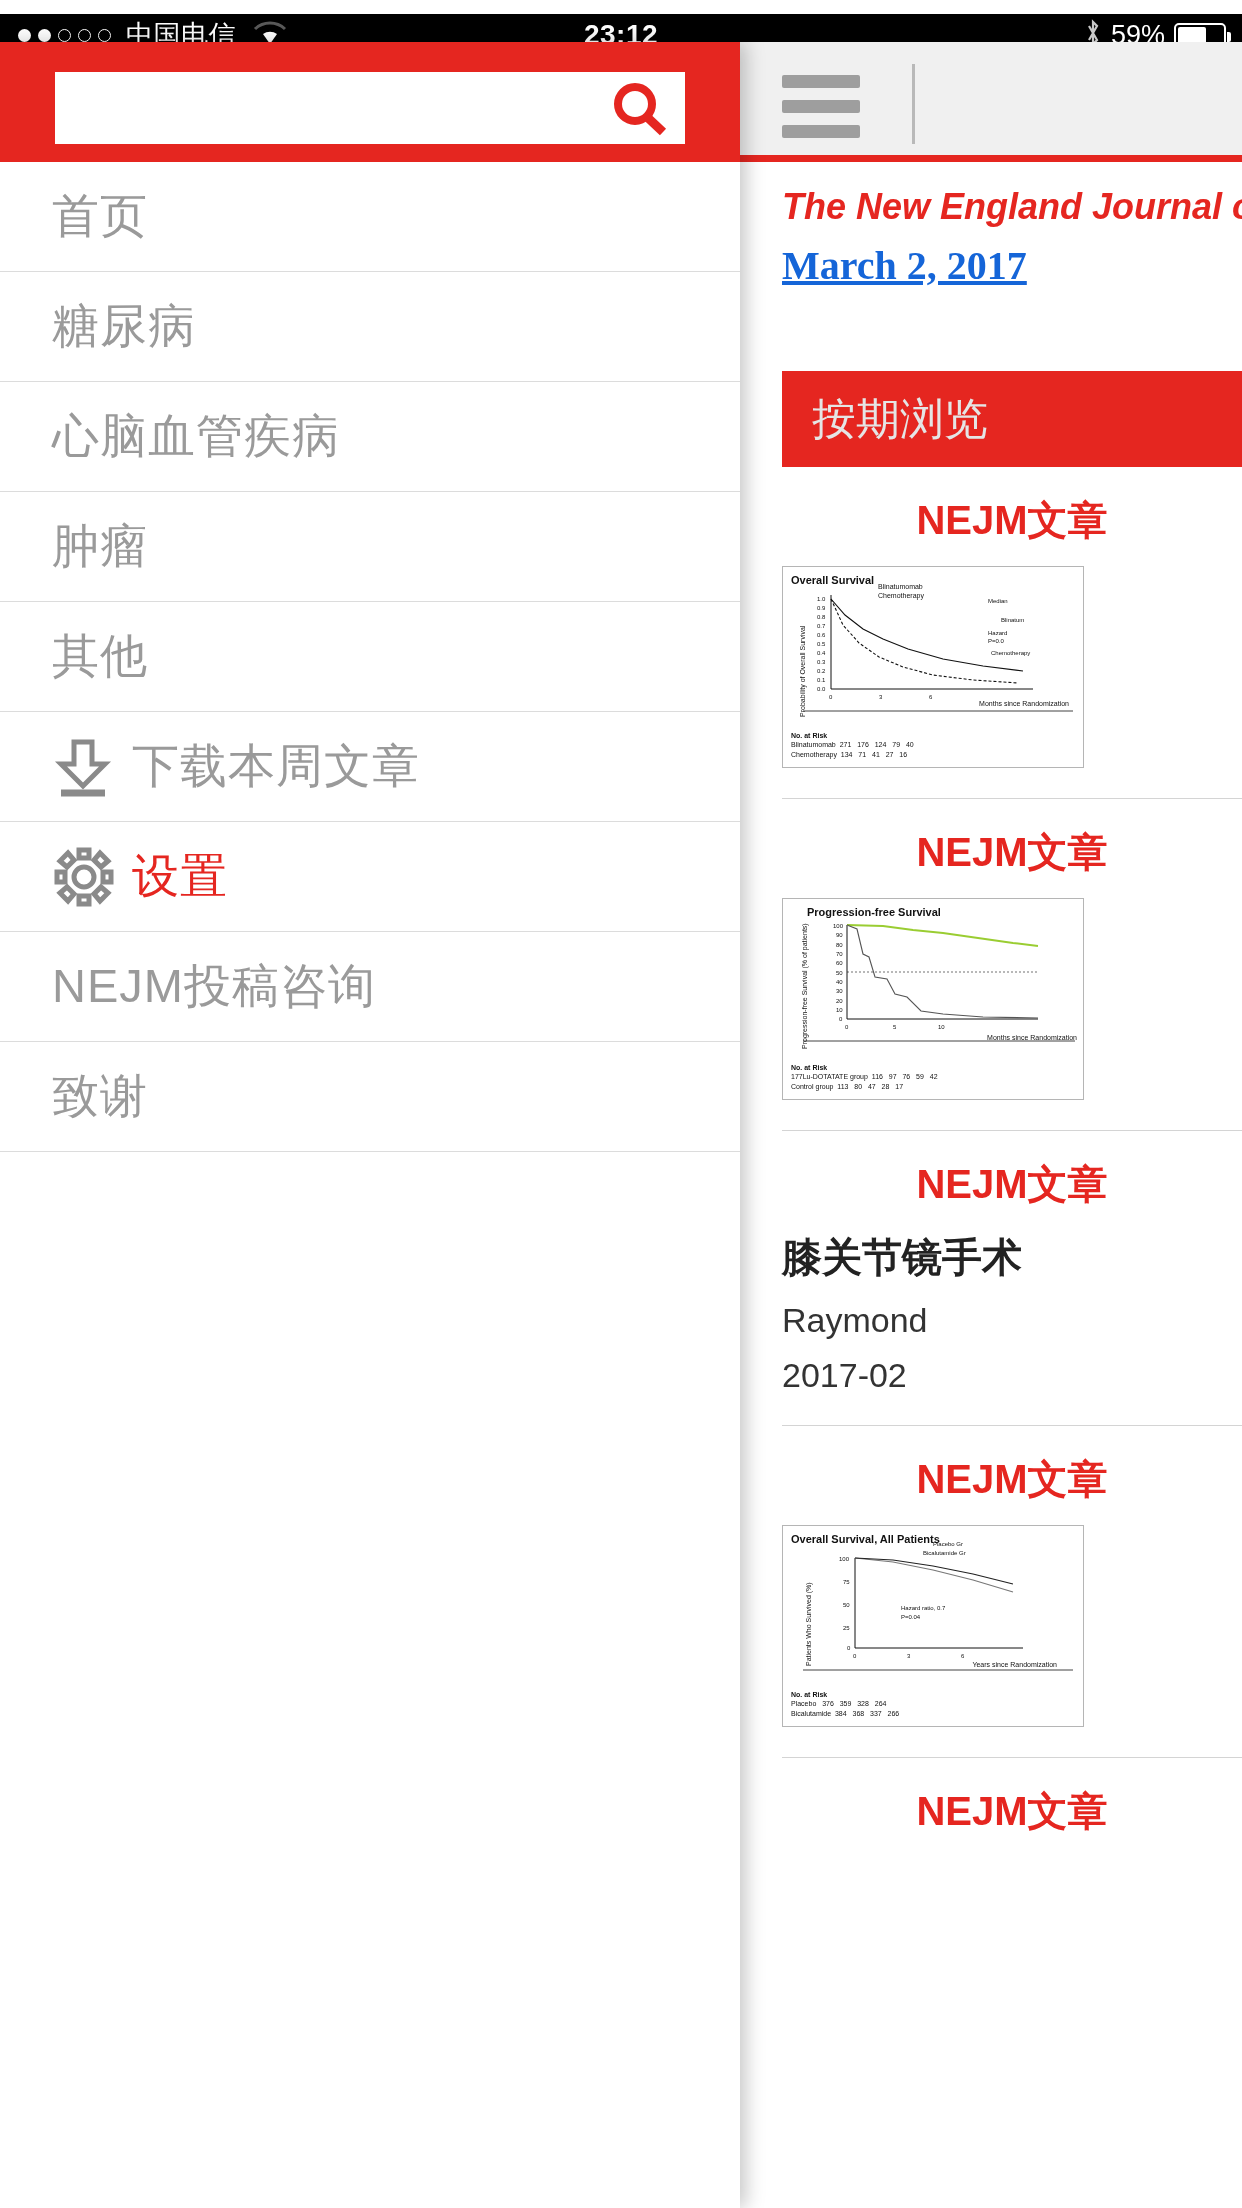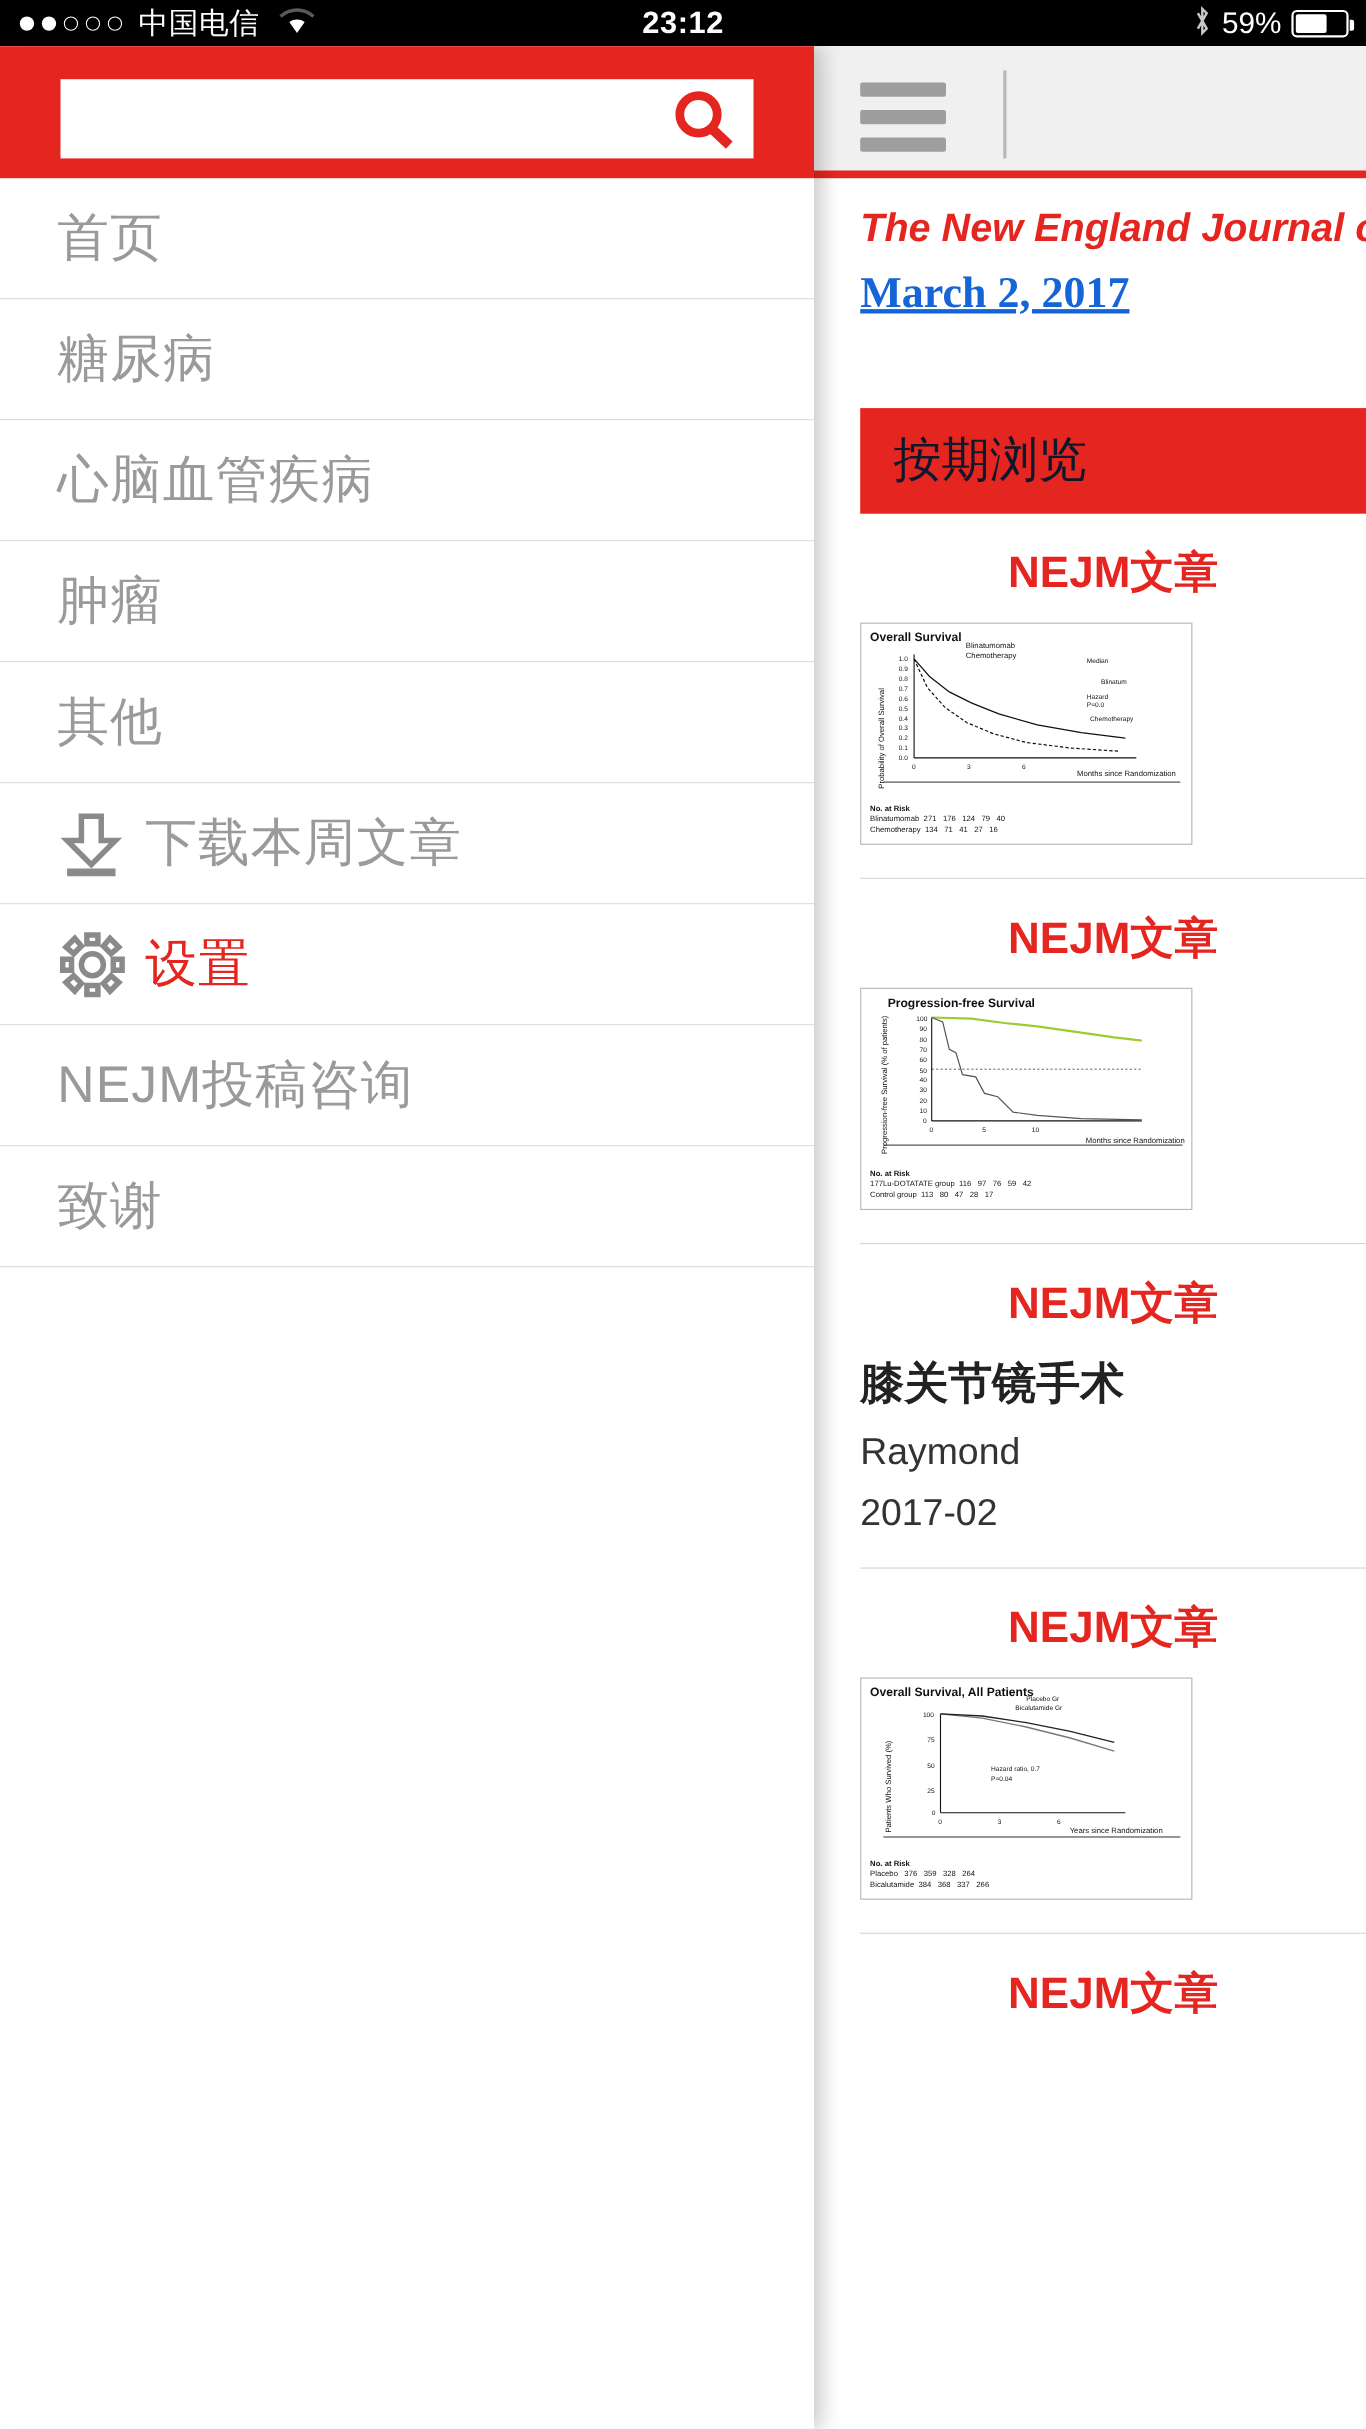--- a/index.html
+++ b/index.html
@@ -5,21 +5,21 @@
   html,body{margin:0;padding:0;}
   body{
     width:1242px;height:2208px;
     background:#ffffff;
     font-family:"Liberation Sans","DejaVu Sans",sans-serif;
     overflow:hidden;
     position:relative;
   }
   
   #statusbar{
-    position:absolute;left:0;top:0;width:1242px;height:42px;
+    position:absolute;left:0;top:14px;width:1242px;height:42px;
     background:#000;color:#fff;
   }
   .sb-left{position:absolute;left:18px;top:0;height:42px;display:flex;align-items:center;gap:7px;}
   .dot{width:13px;height:13px;border-radius:50%;display:inline-block;}
   .dot.on{background:#fff;}
   .dot.off{background:transparent;border:1.6px solid #fff;box-sizing:border-box;}
   .carrier{font-size:27px;letter-spacing:0.5px;margin-left:8px;font-family:"DejaVu Sans",sans-serif;}
   .wifi{margin-left:10px;display:inline-block;}
   .sb-center{position:absolute;left:0;top:0;width:1242px;height:42px;
     display:flex;align-items:center;justify-content:center;
@@ -50,21 +50,21 @@
     margin:24px 0 0 42px;white-space:nowrap;font-family:"Liberation Sans",sans-serif;
   }
   .issue-link{
     display:block;color:#1565d8;font-weight:bold;font-size:40px;
     text-decoration:underline;margin:14px 0 0 42px;white-space:nowrap;
     font-family:"Liberation Serif","DejaVu Serif",serif;
   }
   .issue-link.second{margin-top:12px;}
 
   .browse-btn{
-    margin:82px 0 0 42px;background:#e52620;color:#0f172a;
+    margin:82px 0 0 42px;background:#e52620;color:#e5e5e5;
     font-size:44px;height:96px;line-height:96px;padding:0 30px;
     white-space:nowrap;box-sizing:border-box;width:460px;
   }
   .art-sep{height:1px;background:#d4d4d4;margin:0 0 0 42px;}
   .article{padding:26px 0 30px 42px;}
   .art-kicker{color:#e52620;font-weight:bold;font-size:40px;white-space:nowrap;margin-bottom:18px;text-align:center;}
   .art-title{color:#222;font-weight:bold;font-size:40px;white-space:nowrap;margin-bottom:16px;}
   .art-author{color:#333;font-size:34px;white-space:nowrap;margin-bottom:16px;}
   .art-date{color:#333;font-size:34px;white-space:nowrap;}
 

